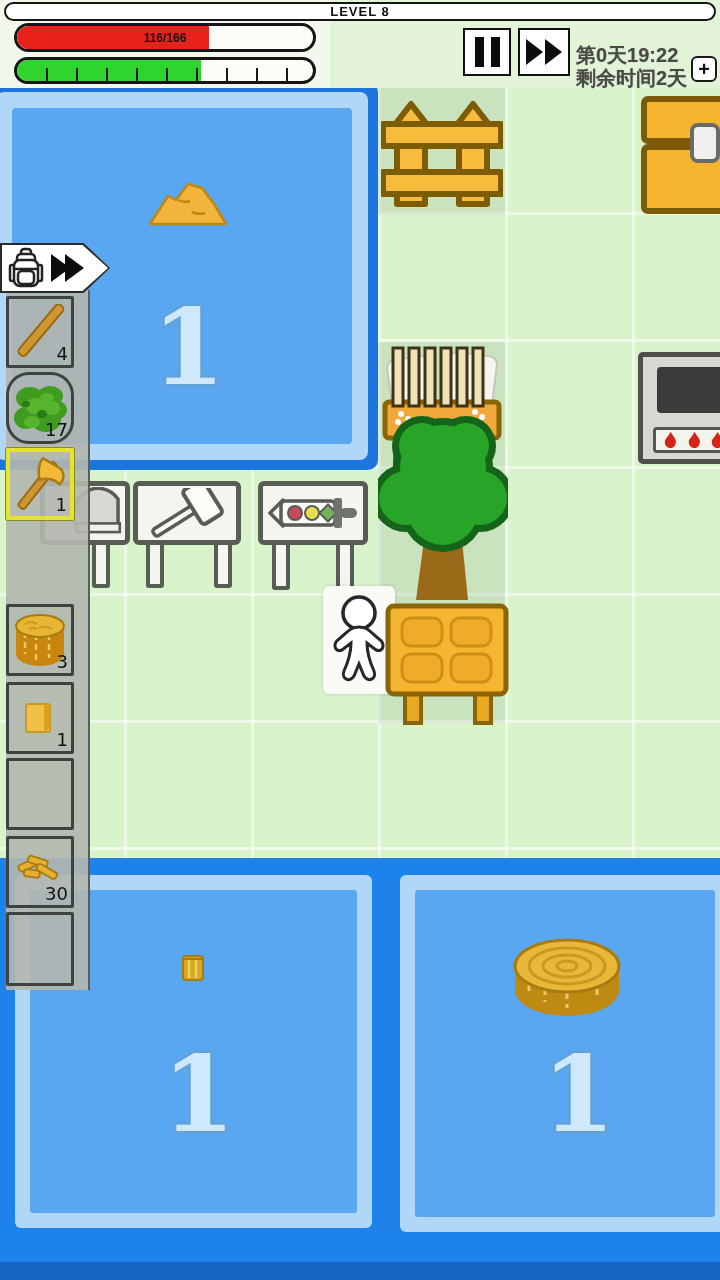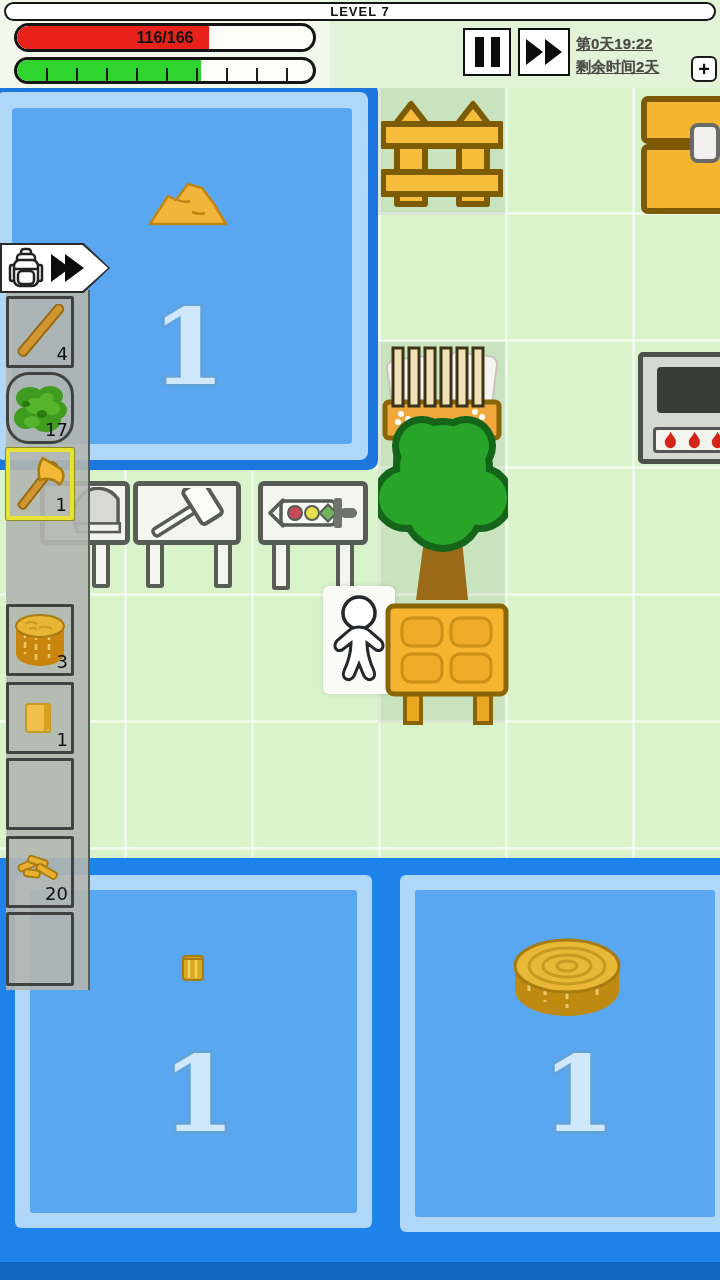--- a/index.html
+++ b/index.html
@@ -12,31 +12,31 @@
           background:linear-gradient(to right,#f2f8ec 0 330px,#e2f3d8 330px 100%);z-index:30;}
   .level-pill{position:absolute;left:4px;top:2px;width:712px;height:19px;background:#fff;
               border:2px solid #151515;border-radius:10px;display:flex;align-items:center;justify-content:center;
               font-size:13px;font-weight:bold;letter-spacing:1px;color:#111;}
   .bar{position:absolute;left:14px;width:302px;border:3px solid #151515;border-radius:15px;
        background:#fdfdf8;overflow:hidden;}
   .hp-bar{top:23px;height:29px;}
   .energy-bar{top:57px;height:27px;}
   .bar-fill{position:absolute;left:0;top:0;bottom:0;border-radius:12px 0 0 12px;}
   .hp-text{position:absolute;left:0;top:0;width:100%;height:100%;display:flex;align-items:center;justify-content:center;
-           font-size:16px;font-weight:bold;color:#111;}
+           font-size:12px;font-weight:bold;color:#111;}
   .tick{position:absolute;bottom:0;width:2px;height:60%;background:#1a1a1a;}
   .sq-btn{position:absolute;top:28px;width:48px;height:48px;background:#fff;border:2px solid #111;
           display:flex;align-items:center;justify-content:center;gap:7px;}
   .pause-btn{left:463px;}
   .ff-btn{left:518px;width:52px;}
   .pause-i{width:9px;height:30px;background:#0c0c0c;}
   .tri{width:0;height:0;border-top:13px solid transparent;border-bottom:13px solid transparent;border-left:17px solid #0c0c0c;}
   .tri+.tri{margin-left:-5px;}
-  .clock{position:absolute;left:576px;top:32px;width:116px;height:48px;color:#4a4a42;
-         font-size:15px;font-weight:bold;line-height:23px;white-space:nowrap;text-shadow:0 0 1px #9aa;text-decoration:underline;}
+  .clock{position:absolute;left:576px;top:44px;width:116px;height:48px;color:#4a4a42;
+         font-size:20px;font-weight:bold;line-height:23px;white-space:nowrap;text-shadow:0 0 1px #9aa;}
   .add-btn{position:absolute;left:691px;top:56px;width:26px;height:26px;background:#fff;border:2px solid #1a1a1a;
            border-radius:6px;display:flex;align-items:center;justify-content:center;font-size:20px;font-weight:bold;color:#111;}
 
   
   .field{position:absolute;left:0;top:88px;width:720px;height:770px;background-color:#d9f4cb;z-index:1;
     background-image:
       repeating-linear-gradient(to right,transparent 0 124px,rgba(255,255,255,.55) 124px 127px),
       repeating-linear-gradient(to bottom,transparent 0 124px,rgba(255,255,255,.55) 124px 127px);}
   .tint{position:absolute;background:rgba(150,168,152,.22);z-index:2;}
 
@@ -358,30 +358,30 @@
 
   <div class="slot" style="top:836px;">
     <svg width="52" height="44" viewBox="0 0 52 44">
       <g fill="#e8b030" stroke="#a87c10" stroke-width="1.8">
         <rect x="4" y="12" width="18" height="7" rx="3" transform="rotate(-24 13 15)"></rect>
         <rect x="14" y="8" width="20" height="7" rx="3" transform="rotate(18 24 11)"></rect>
         <rect x="22" y="18" width="22" height="7" rx="3" transform="rotate(30 33 21)"></rect>
         <rect x="10" y="20" width="16" height="7" rx="3" transform="rotate(8 18 23)"></rect>
       </g>
     </svg>
-    <span class="count">20</span>
+    <span class="count">30</span>
   </div>
 
   <div class="slot" style="top:912px;height:74px;">
     <span class="count"></span>
   </div>
 
   <div class="header">
     <div class="level-pill">
-      <span>LEVEL 7</span>
+      <span>LEVEL 8</span>
     </div>
 
     <div class="bar hp-bar">
       <div class="bar-fill" style="width:65%;background:#e8221a;"></div>
       <div class="hp-text">116/166</div>
     </div>
 
     <div class="bar energy-bar">
       <div class="bar-fill" style="width:62%;background:#2fd42f;"></div>
       <div class="tick" style="left:29px;"></div>

